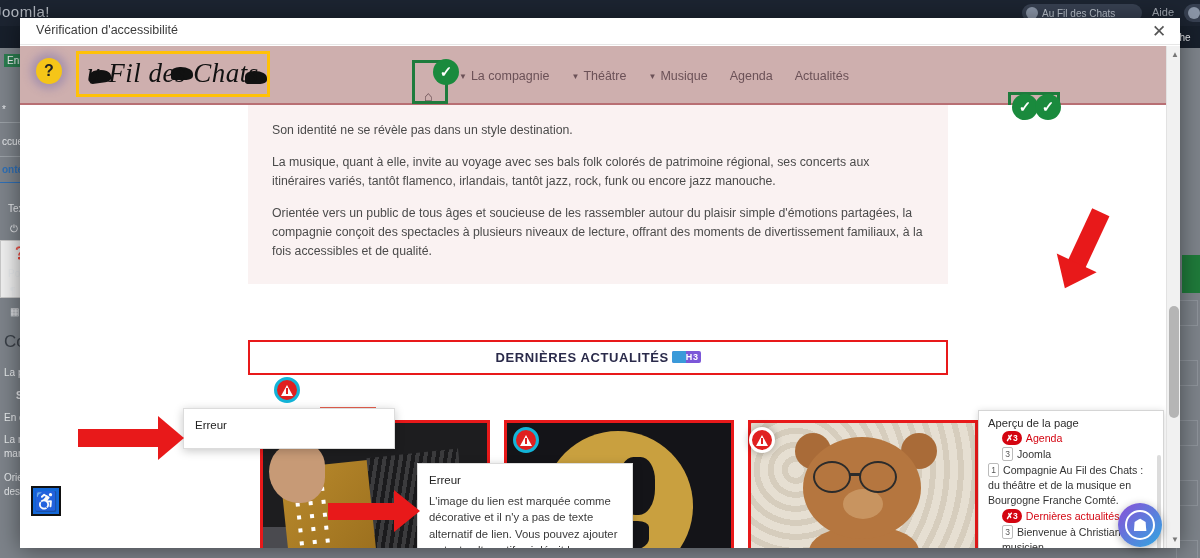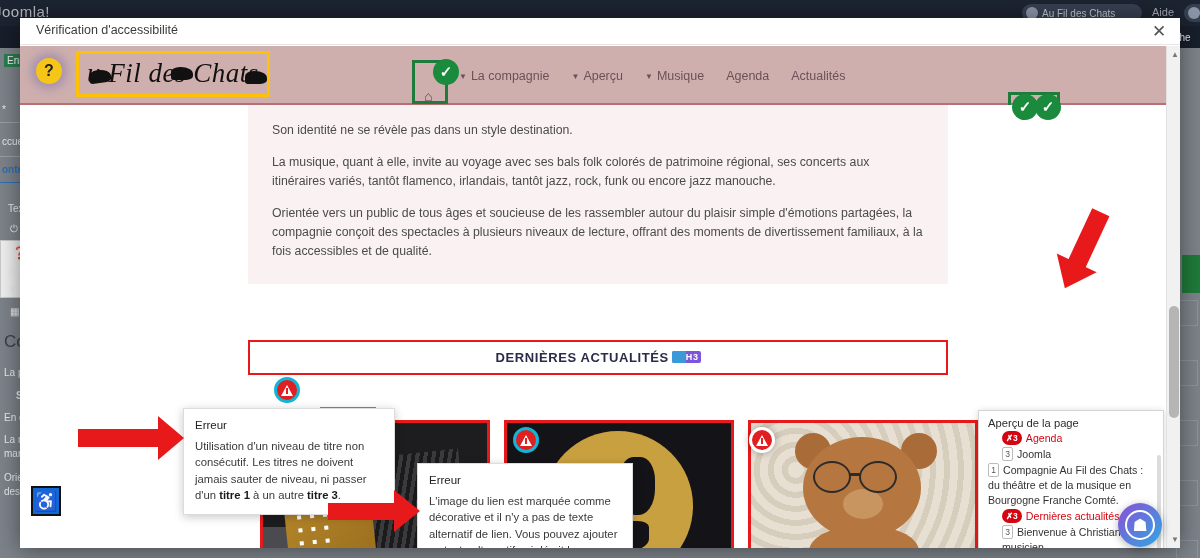--- a/index.html
+++ b/index.html
@@ -455,21 +455,21 @@
       <div id="home-box"></div>
       <div id="home-icon">⌂</div>
       <div class="green-check" id="check-home">✓</div>
 
       <div id="nav">
         <div class="nav-item" style="width:36px;"></div>
         <div class="nav-item">
           <span class="caret">▼</span><span>La compagnie</span>
         </div>
         <div class="nav-item">
-          <span class="caret">▼</span><span>Aperçu</span>
+          <span class="caret">▼</span><span>Théâtre</span>
         </div>
         <div class="nav-item">
           <span class="caret">▼</span><span>Musique</span>
         </div>
         <div class="nav-item">
           <span>Agenda</span>
         </div>
         <div class="nav-item">
           <span>Actualités</span>
         </div>
@@ -547,21 +547,20 @@
 
       <div class="err-circle" id="err-card2">
           <span class="tri"></span>
         </div>
       <div class="err-circle nored" id="err-card3">
           <span class="tri"></span>
         </div>
 
       <div class="tooltip" id="tooltip-1">
         <div class="tt-title">Erreur</div>
-        <div><span>Utilisation d'un niveau de titre non consécutif. Les titres ne doivent jamais sauter de niveau, ni passer d'un </span><b>titre 1</b><span> à un autre </span><b>titre 3</b><span>.</span></div>
       </div>
 
       <div class="tooltip" id="tooltip-2">
         <div class="tt-title">Erreur</div>
         <div>L'image du lien est marquée comme décorative et il n'y a pas de texte alternatif de lien. Vous pouvez ajouter ce texte alternatif qui décrit la destination du lien directement sur l'image.</div>
       </div>
 
       <div class="arrow" id="arrow-1">
         <div class="shaft"></div>
           <div class="headT"></div>

